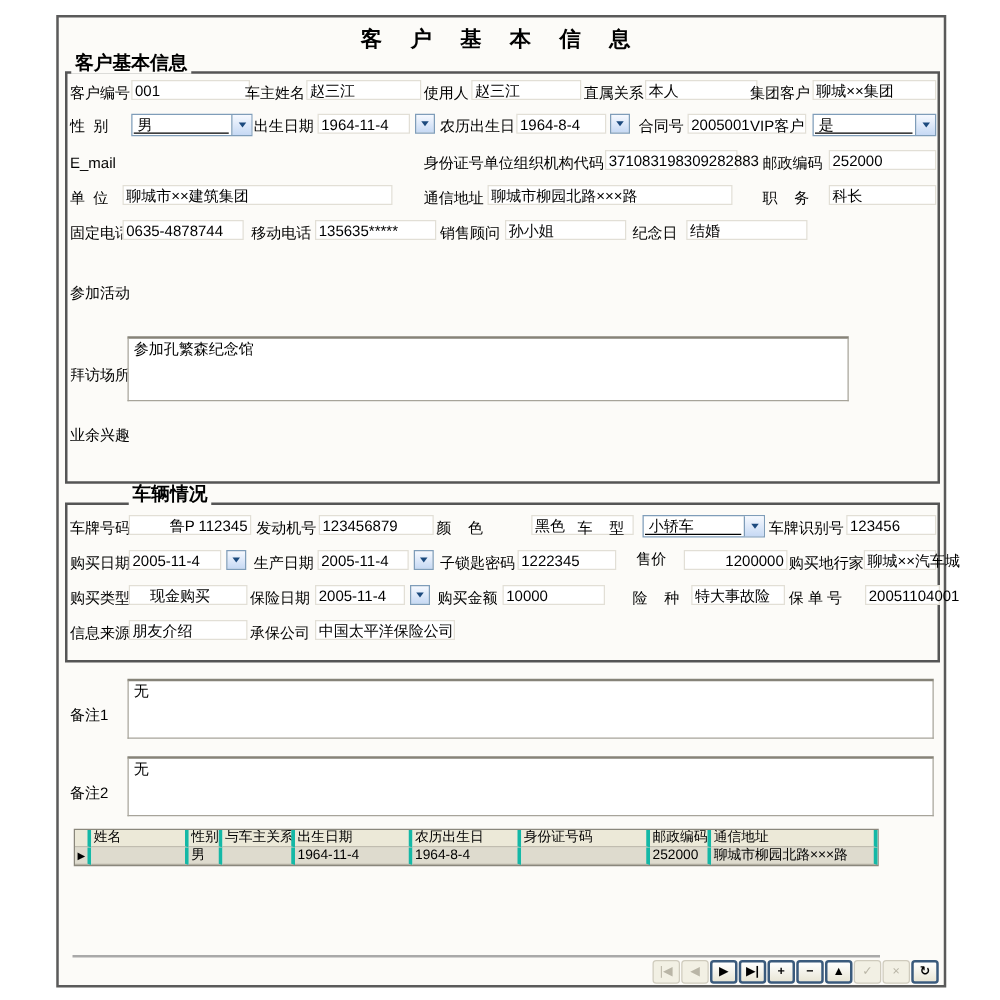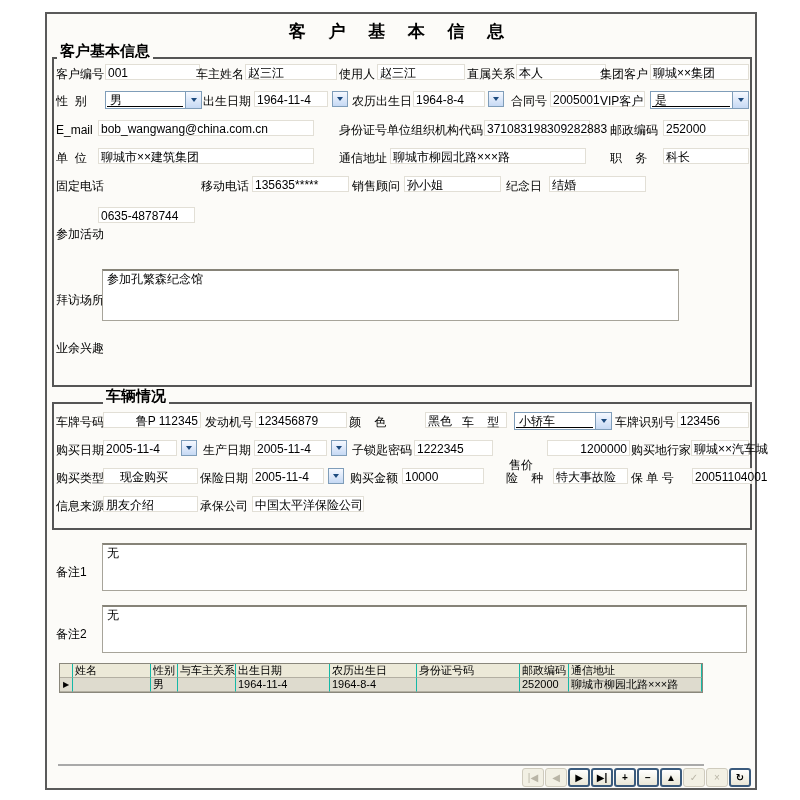--- a/index.html
+++ b/index.html
@@ -21,21 +21,21 @@
     border-bottom:1px solid #000;margin:1px 2px 1px 1px;white-space:nowrap;}
   .combo-btn,.drop-btn{width:16px;height:100%;background:linear-gradient(#f6f9ff,#c6d9f4);
     border-left:1px solid #7f9db9;display:flex;align-items:center;justify-content:center;box-sizing:border-box;}
   .drop-btn{position:absolute;height:16px;border:1px solid #7f9db9;}
   .tri{width:0;height:0;border-left:3px solid transparent;border-right:3px solid transparent;
     border-top:4px solid #1c4a7e;}
   .tarea{position:absolute;background:#fff;border:1px solid #a7a49a;border-top:2px solid #868378;
     font-size:12px;line-height:15px;padding:1px 4px;box-sizing:border-box;}
   .grid{position:absolute;left:12px;top:649px;font-size:11px;border:1px solid #8a877c;}
   .grow{display:flex;height:14px;}
-  .gcell{border-right:1px solid #14b8a6;border-bottom:1px solid #b3afa2;
+  .gcell{border-right:3px solid #14b8a6;border-bottom:1px solid #b3afa2;
     line-height:13px;padding-left:2px;white-space:nowrap;overflow:hidden;box-sizing:border-box;}
   .ghead .gcell{background:#ece9d8;}
   .gdata .gcell{background:#dedbce;}
   .c0{width:13px;text-align:center;padding-left:0;font-size:8px;line-height:13px;}
   .c1{width:78px}.c2{width:27px}.c3{width:58px}.c4{width:94px}
   .c5{width:87px}.c6{width:103px}.c7{width:49px}.c8{width:133px}
   .separator{position:absolute;left:11px;top:750px;width:646px;height:2px;background:#a9a9a9;}
   .nav{position:absolute;left:475px;top:754px;display:flex;gap:1px;}
   .nbtn{width:22px;height:19px;border-radius:3px;display:flex;align-items:center;
     justify-content:center;font-size:10px;font-weight:bold;box-sizing:border-box;white-space:nowrap;}
@@ -83,35 +83,34 @@
   <span class="fld" style="left:503px;top:77px;width:95px;">2005001</span>
   <span class="lbl" style="left:553px;top:79px;">VIP客户</span>
   <span class="combo" style="left:603px;top:77px;width:99px;">
     <span class="combo-val">是</span>
     <span class="combo-btn">
         <i class="tri"></i>
       </span>
   </span>
 
   <span class="lbl" style="left:9px;top:108px;">E_mail</span>
-  <span class="fld" style="left:51px;top:106px;width:216px;">bob_wangwang@china.com.cn</span>
   <span class="lbl" style="left:292px;top:108px;">身份证号单位组织机构代码</span>
   <span class="fld" style="left:437px;top:106px;width:106px;">371083198309282883</span>
   <span class="lbl" style="left:563px;top:108px;">邮政编码</span>
   <span class="fld" style="left:616px;top:106px;width:86px;">252000</span>
 
   <span class="lbl" style="left:9px;top:136px;">单  位</span>
   <span class="fld" style="left:51px;top:134px;width:216px;">聊城市××建筑集团</span>
   <span class="lbl" style="left:292px;top:136px;">通信地址</span>
   <span class="fld" style="left:343px;top:134px;width:196px;">聊城市柳园北路×××路</span>
   <span class="lbl" style="left:563px;top:136px;">职    务</span>
   <span class="fld" style="left:616px;top:134px;width:86px;">科长</span>
 
   <span class="lbl" style="left:9px;top:164px;">固定电话</span>
-  <span class="fld" style="left:51px;top:162px;width:97px;margin-top:31px;">0635-4878744</span>
+  <span class="fld" style="left:51px;top:162px;width:97px;">0635-4878744</span>
   <span class="lbl" style="left:154px;top:164px;">移动电话</span>
   <span class="fld" style="left:205px;top:162px;width:97px;">135635*****</span>
   <span class="lbl" style="left:305px;top:164px;">销售顾问</span>
   <span class="fld" style="left:357px;top:162px;width:97px;">孙小姐</span>
   <span class="lbl" style="left:459px;top:164px;">纪念日</span>
   <span class="fld" style="left:502px;top:162px;width:97px;">结婚</span>
 
   <span class="lbl" style="left:9px;top:212px;">参加活动</span>
   <span class="lbl" style="left:9px;top:278px;">拜访场所</span>
   <div class="tarea" style="left:55px;top:255px;width:577px;height:52px;">参加孔繁森纪念馆</div>
@@ -141,21 +140,21 @@
   <span class="drop-btn" style="left:134px;top:426px;">
       <i class="tri"></i>
     </span>
   <span class="lbl" style="left:156px;top:428px;">生产日期</span>
   <span class="fld" style="left:207px;top:426px;width:73px;">2005-11-4</span>
   <span class="drop-btn" style="left:284px;top:426px;">
       <i class="tri"></i>
     </span>
   <span class="lbl" style="left:305px;top:428px;">子锁匙密码</span>
   <span class="fld" style="left:367px;top:426px;width:79px;">1222345</span>
-  <span class="lbl" style="left:462px;top:443px;text-align:right;">售价</span>
+  <span class="lbl" style="left:462px;top:425px;text-align:right;">售价</span>
   <span class="fld rt" style="left:500px;top:426px;width:83px;">1200000</span>
   <span class="lbl" style="left:584px;top:428px;">购买地行家</span>
   <span class="fld" style="left:644px;top:426px;width:58px;">聊城××汽车城</span>
 
   <span class="lbl" style="left:9px;top:456px;">购买类型</span>
   <span class="fld" style="left:56px;top:454px;width:95px;padding-left:16px;">现金购买</span>
   <span class="lbl" style="left:153px;top:456px;">保险日期</span>
   <span class="fld" style="left:205px;top:454px;width:72px;">2005-11-4</span>
   <span class="drop-btn" style="left:281px;top:454px;">
       <i class="tri"></i>

